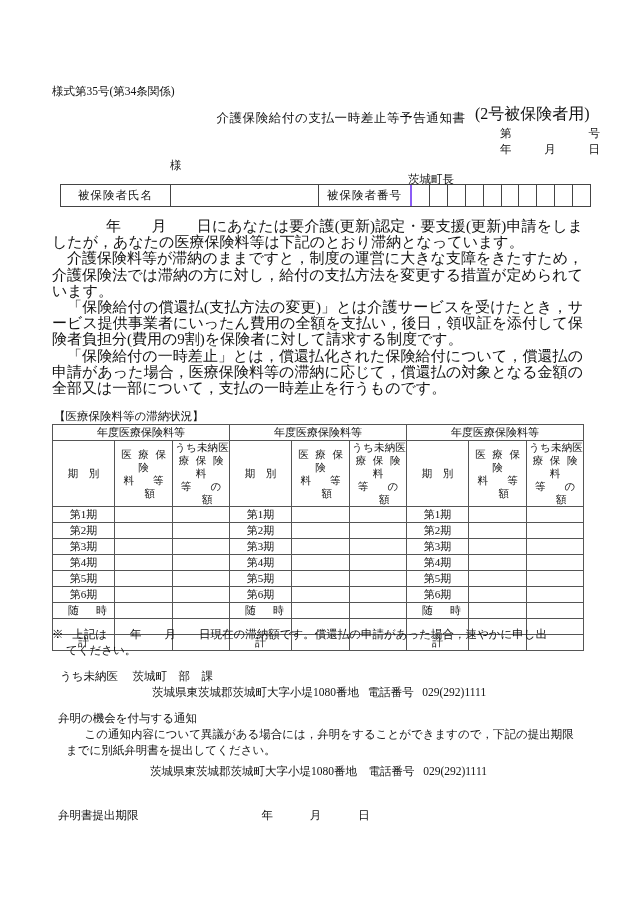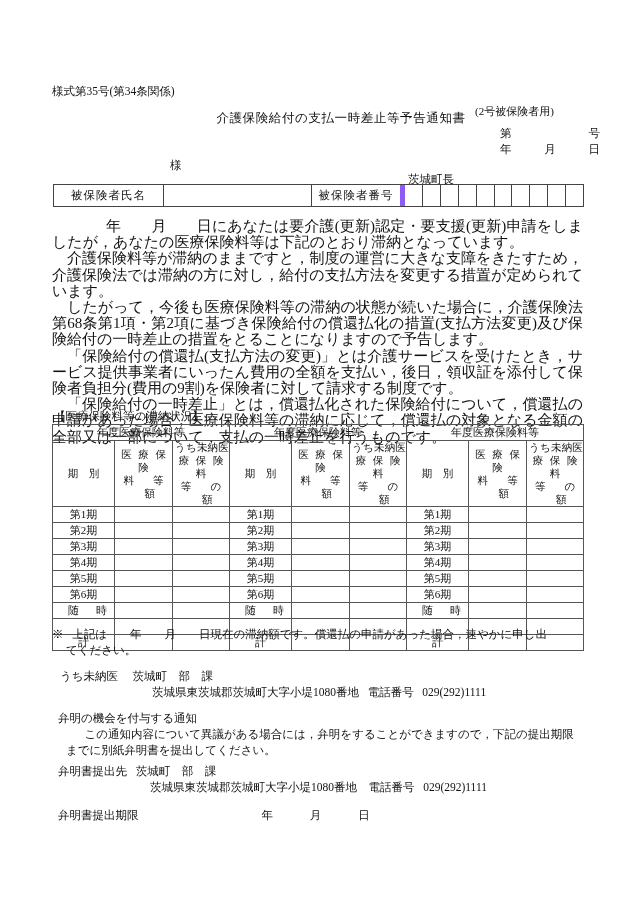--- a/index.html
+++ b/index.html
@@ -27,21 +27,21 @@
   .form-code {
     position: absolute;
     left: 52px; top: 84px;
     font-size: 11.5px;
     letter-spacing: 0px;
     white-space: nowrap;
   }
   .insured-type {
     position: absolute;
     left: 475px; top: 104px;
-    font-size: 11px;
+    font-size: 16px;
     white-space: nowrap;
   }
   .doc-title {
     position: absolute;
     left: 0; top: 110px;
     width: 630px;
     text-align: center;
     font-size: 12.5px;
     letter-spacing: 0.6px;
     white-space: nowrap;
@@ -75,21 +75,21 @@
   .issuer {
     position: absolute;
     left: 408px; top: 172px;
     font-size: 11.5px;
     white-space: nowrap;
   }
 
   
   .namebar {
     position: absolute;
-    left: 53px; top: 184px;
+    left: 60px; top: 184px;
     width: 531px;
     height: 23px;
     display: flex;
     border: 1px solid #444;
     box-sizing: border-box;
     justify-content: center;
   }
   .namebar .cell-label {
     width: 110px;
     display: flex;
@@ -104,21 +104,21 @@
     width: 148px;
     border-right: 1px solid #444;
     box-sizing: border-box;
   }
   .namebar .cell-label2 {
     width: 93px;
     display: flex;
     align-items: center;
     justify-content: center;
     font-size: 11.5px;
-    border-right: 5px solid #8b5cf6;
+    border-right: 2px solid #8b5cf6;
     box-sizing: border-box;
     letter-spacing: 1px;
   }
   .namebar .numbox {
     flex: 1 1 0;
     border-right: 1px solid #444;
     box-sizing: border-box;
   }
   .namebar .numbox:last-child { border-right: none; }
 
@@ -272,21 +272,20 @@
     <div class="numbox"></div>
     <div class="numbox"></div>
     <div class="numbox"></div>
     <div class="numbox"></div>
     <div class="numbox"></div>
   </div>
 
   <div class="body-text">
     <p class="first">年　　月　　日にあなたは要介護(更新)認定・要支援(更新)申請をしましたが，あなたの医療保険料等は下記のとおり滞納となっています。</p>
     <p>介護保険料等が滞納のままですと，制度の運営に大きな支障をきたすため，介護保険法では滞納の方に対し，給付の支払方法を変更する措置が定められています。</p>
-    <p>したがって，今後も医療保険料等の滞納の状態が続いた場合に，介護保険法第68条第1項・第2項に基づき保険給付の償還払化の措置(支払方法変更)及び保険給付の一時差止の措置をとることになりますので予告します。</p>
     <p>「保険給付の償還払(支払方法の変更)」とは介護サービスを受けたとき，サービス提供事業者にいったん費用の全額を支払い，後日，領収証を添付して保険者負担分(費用の9割)を保険者に対して請求する制度です。</p>
     <p>「保険給付の一時差止」とは，償還払化された保険給付について，償還払の申請があった場合，医療保険料等の滞納に応じて，償還払の対象となる金額の全部又は一部について，支払の一時差止を行うものです。</p>
   </div>
 
   <div class="table-heading">【医療保険料等の滞納状況】</div>
 
   <table class="status">
     <colgroup>
       <col style="width:62px">
         <col style="width:58px">
@@ -460,24 +459,20 @@
       &nbsp;&nbsp;<span>029(292)1111</span>
     </div>
   </div>
 
   <div class="vindication">
     <div class="t">弁明の機会を付与する通知</div>
     <div class="b">この通知内容について異議がある場合には，弁明をすることができますので，下記の提出期限までに別紙弁明書を提出してください。</div>
   </div>
 
   <div class="submit">
-    <div class="row1">
-      <span>弁明書提出先</span>
-      &nbsp;&nbsp;<span>茨城町　部　課</span>
-    </div>
     <div class="row2">
       <span>茨城県東茨城郡茨城町大字小堤1080番地</span>
       &nbsp;&nbsp;&nbsp;<span>電話番号</span>
       &nbsp;&nbsp;<span>029(292)1111</span>
     </div>
   </div>
 
   <div class="deadline">
     <span class="dl-label">弁明書提出期限</span>
     <span class="dl-y">年</span>

